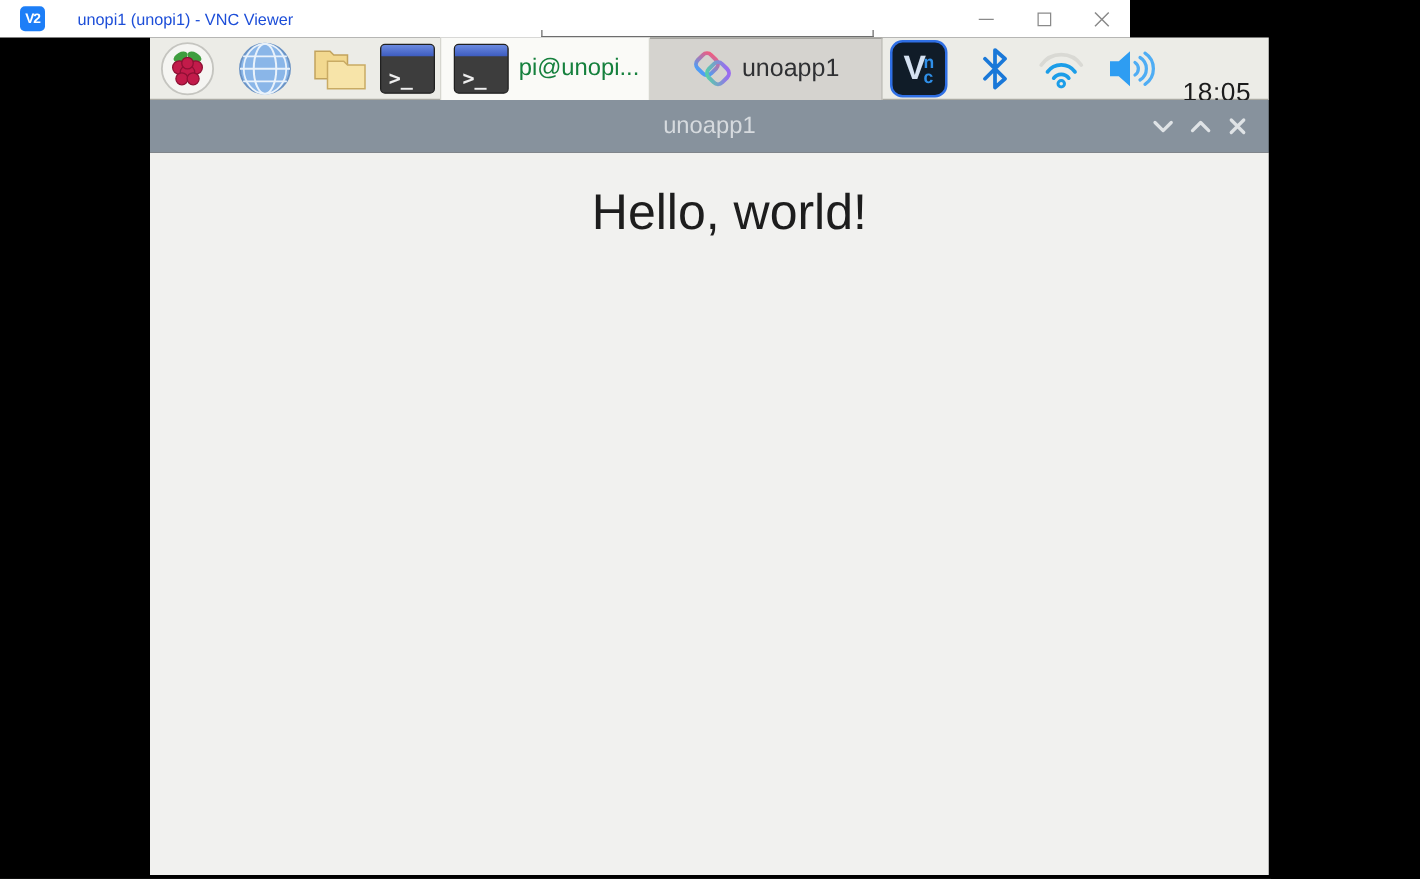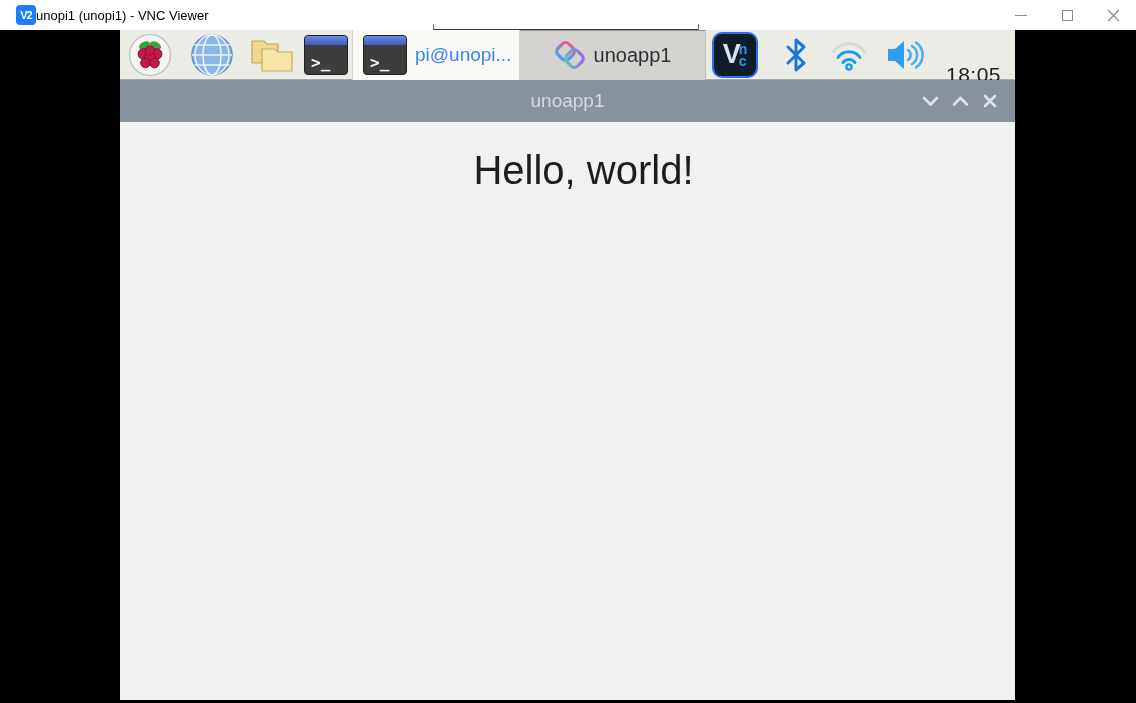--- a/index.html
+++ b/index.html
@@ -1,45 +1,45 @@
 <!DOCTYPE html>
 <html><head>
 <meta charset="utf-8">
 <style>
   * { margin:0; padding:0; box-sizing:border-box; }
   html,body { width:1136px; height:703px; overflow:hidden; background:#000;
               font-family:"Liberation Sans", sans-serif; }
 
   
-  .vnc-titlebar { position:absolute; left:0; top:0; width:1136px; height:30px;
+  .vnc-titlebar { position:absolute; left:0; top:0; width:904px; height:30px;
                   background:#ffffff; display:flex; align-items:center; }
   .vnc-app-icon { width:20px; height:20px; margin-left:16px; border-radius:4px;
                   background:#1d7ef7; color:#fff; font-weight:bold; font-size:11px;
                   display:flex; align-items:center; justify-content:center; letter-spacing:-1px; }
-  .vnc-title { margin-left:0; font-size:13px; color:#000000;text-align:center; }
+  .vnc-title { margin-left:26px; font-size:13px; color:#1d4ed8;text-align:center; }
   .vnc-controls { position:absolute; right:0; top:0; height:30px; display:flex; }
   .vnc-ctl { width:46px; height:30px; display:flex; align-items:center; justify-content:center; }
   .glyph-min { width:12px; height:0; border-top:1px solid #8a8a8a; display:block; }
   .glyph-max { width:11px; height:11px; border:1px solid #8a8a8a; display:block; }
   .vnc-tab { position:absolute; left:433px; top:24px; width:266px; height:6px;
              background:#fdfdfd; border-left:1px solid #6b6b6b; border-right:1px solid #6b6b6b;
              border-bottom:1px solid #3c3c3c; }
 
   
   .viewport { position:absolute; left:120px; top:30px; width:895px; height:670px;
               display:flex; flex-direction:column; }
 
   
   .taskbar { height:50px; background:#ececE7; border-bottom:1px solid #aaaaa4;
              display:flex; align-items:center; flex:0 0 auto; }
   .launcher { width:44px; height:44px; display:flex; align-items:center; justify-content:center; }
   .task-btn { height:50px; display:flex; align-items:center; padding:0 10px; gap:8px; }
   .task-btn.inactive { background:#fafaf7; border-left:1px solid #d6d6cf; border-right:1px solid #d6d6cf; }
   .task-btn.active { background:#d5d3cf; border-top:1px solid #94948e; border-right:1px solid #bdbdb7; }
-  .task-label { font-size:19px; color:#3b82f6; white-space:nowrap; }
+  .task-label { font-size:19px; color:#15803d; white-space:nowrap; }
   .task-btn.active .task-label { color:#2f3033; font-size:20px; }
 
   .term-icon { width:44px; height:40px; border-radius:4px; background:#3d3d3d;
                border:1px solid #202020; position:relative; overflow:hidden; flex:0 0 auto; }
   .term-top { position:absolute; left:0; top:0; right:0; height:9px;
               background:linear-gradient(#6b8ae0,#3d5cc0); }
   .term-prompt { position:absolute; left:6px; bottom:2px; color:#efefef;
                  font-family:"DejaVu Sans Mono", monospace; font-size:16px; font-weight:bold; }
 
   .tray { display:flex; align-items:center; }

